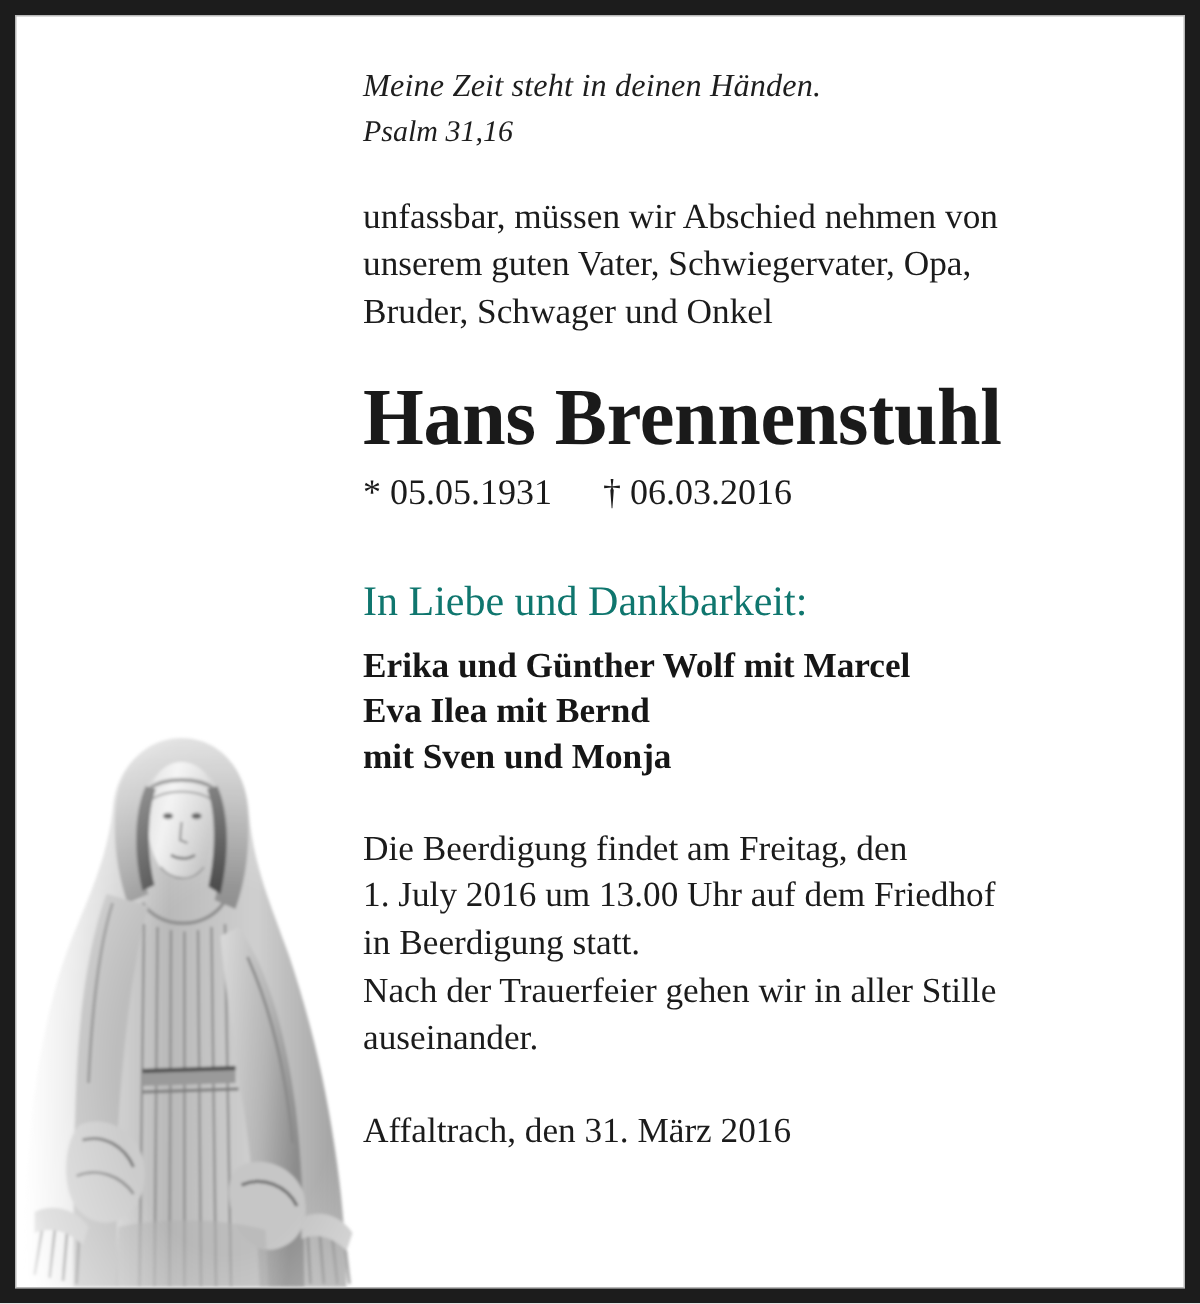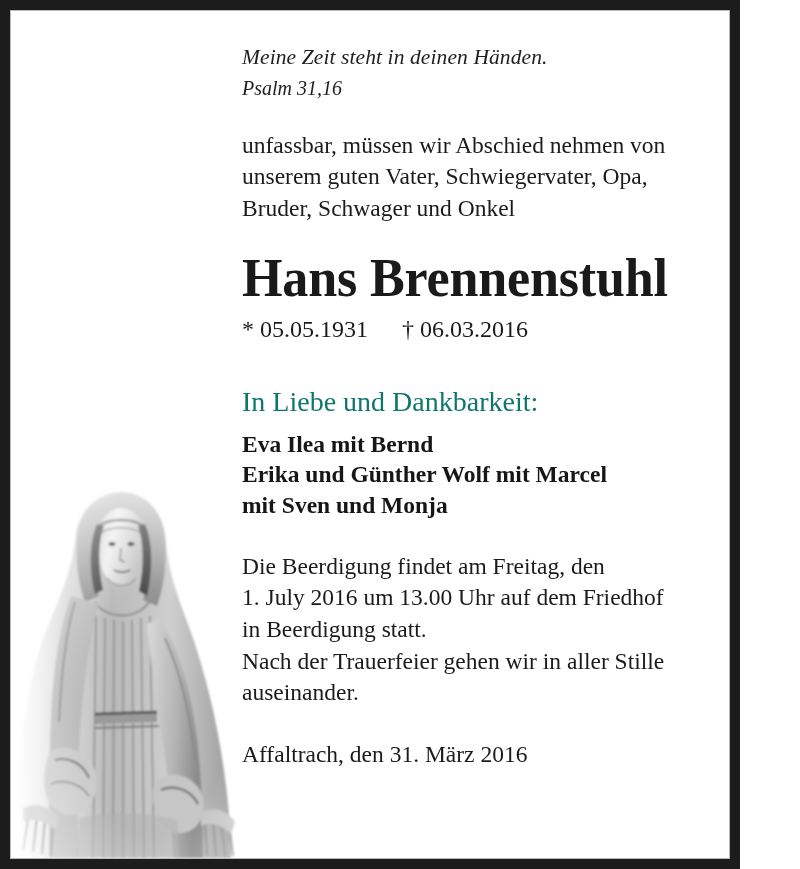--- a/index.html
+++ b/index.html
@@ -6,21 +6,21 @@
     margin: 0;
     padding: 0;
     background: #ffffff;
   }
   body {
     font-family: "Liberation Serif", "DejaVu Serif", serif;
   }
 
   #notice {
     position: relative;
-    width: 740px;
+    width: 800px;
     height: 869px;
     background: #ffffff;
     box-sizing: border-box;
     overflow: hidden;
   }
 
   
   .frame {
     position: absolute;
     inset: 0;
@@ -308,22 +308,22 @@
         <span class="sym">*</span>
         <span>05.05.1931</span>
         <span class="gap"></span>
         <span class="sym">†</span>
         <span>06.03.2016</span>
       </div>
 
       <div class="dedication">In Liebe und Dankbarkeit:</div>
 
       <div class="survivors">
+        <div>Erika und Günther Wolf mit Marcel</div>
         <div>Eva Ilea mit Bernd</div>
-        <div>Erika und Günther Wolf mit Marcel</div>
         <div>mit Sven und Monja</div>
       </div>
 
       <div class="arrangements">
         <div>Die Beerdigung findet am Freitag, den</div>
         <div>1. July 2016 um 13.00 Uhr auf dem Friedhof</div>
         <div>in Beerdigung statt.</div>
         <div>Nach der Trauerfeier gehen wir in aller Stille</div>
         <div>auseinander.</div>
       </div>

